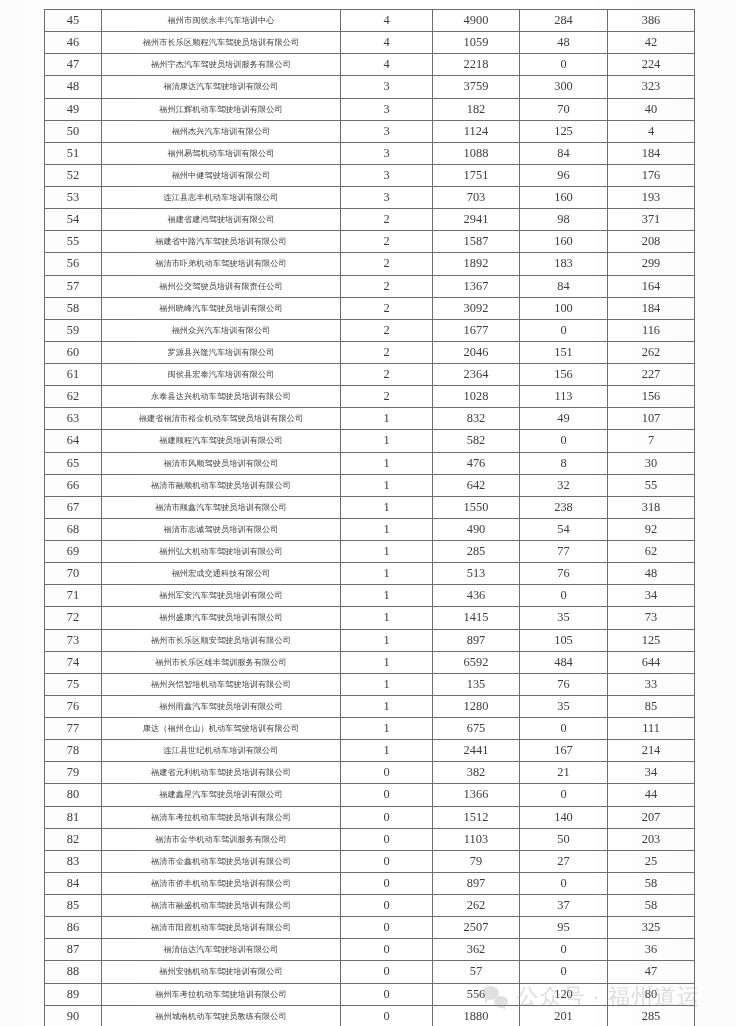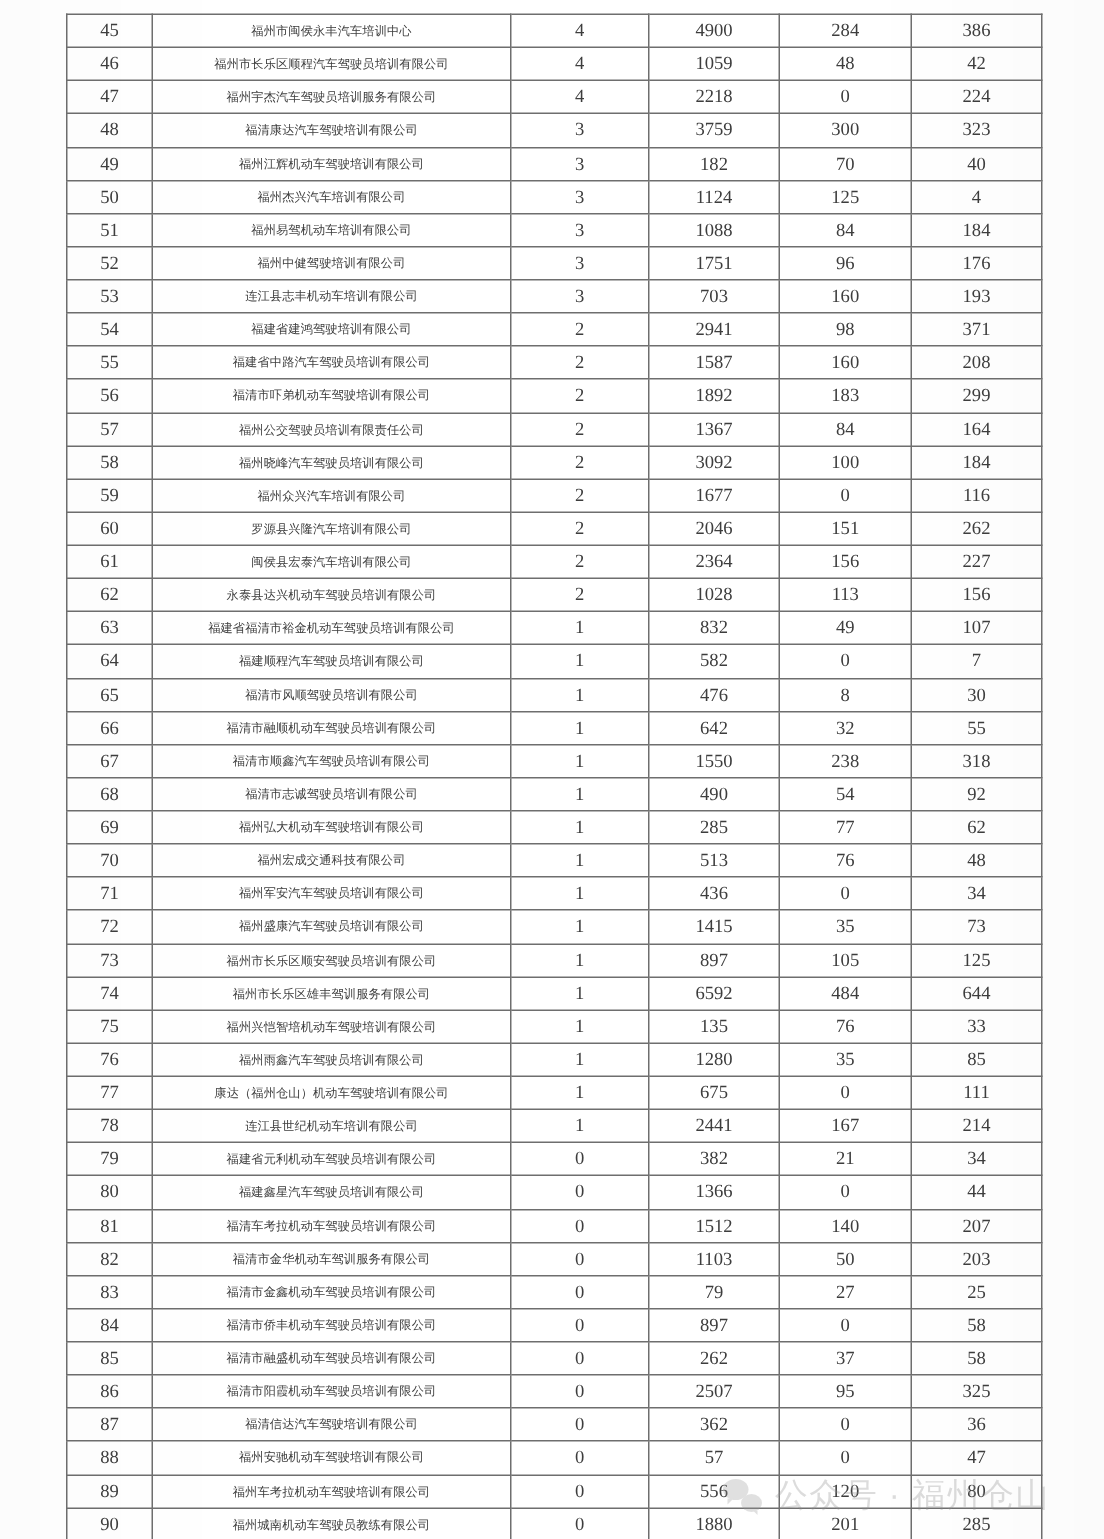--- a/index.html
+++ b/index.html
@@ -492,14 +492,14 @@
     </tbody>
 </table>
 
 <div id="paper-grain"></div>
 
 <div id="watermark">
   <span class="wechat-glyph">
     <span class="bub-a"></span>
       <span class="bub-b"></span>
   </span>
-  <span class="wm-text">公众号 · 福州仓山</span>
+  <span class="wm-text">公众号 · 福州道运</span>
 </div>
 
 </body></html>

